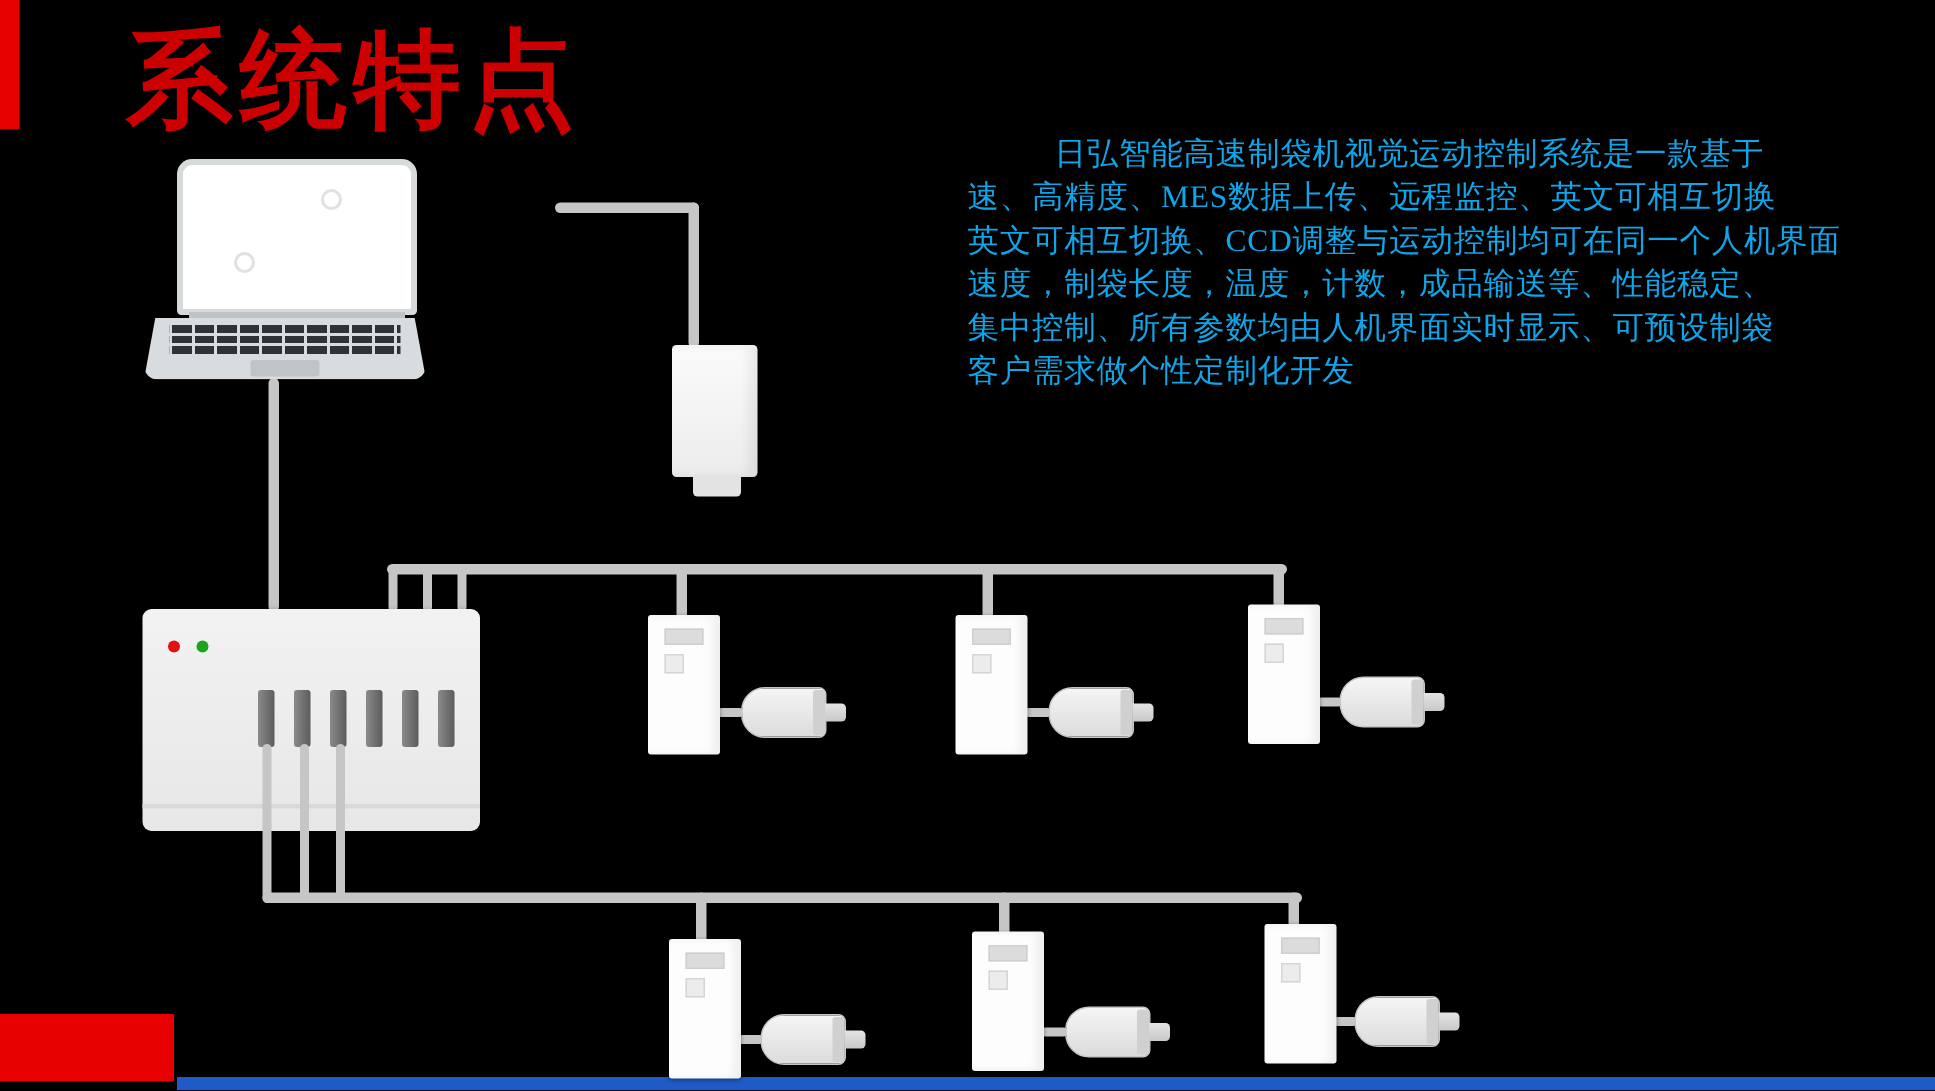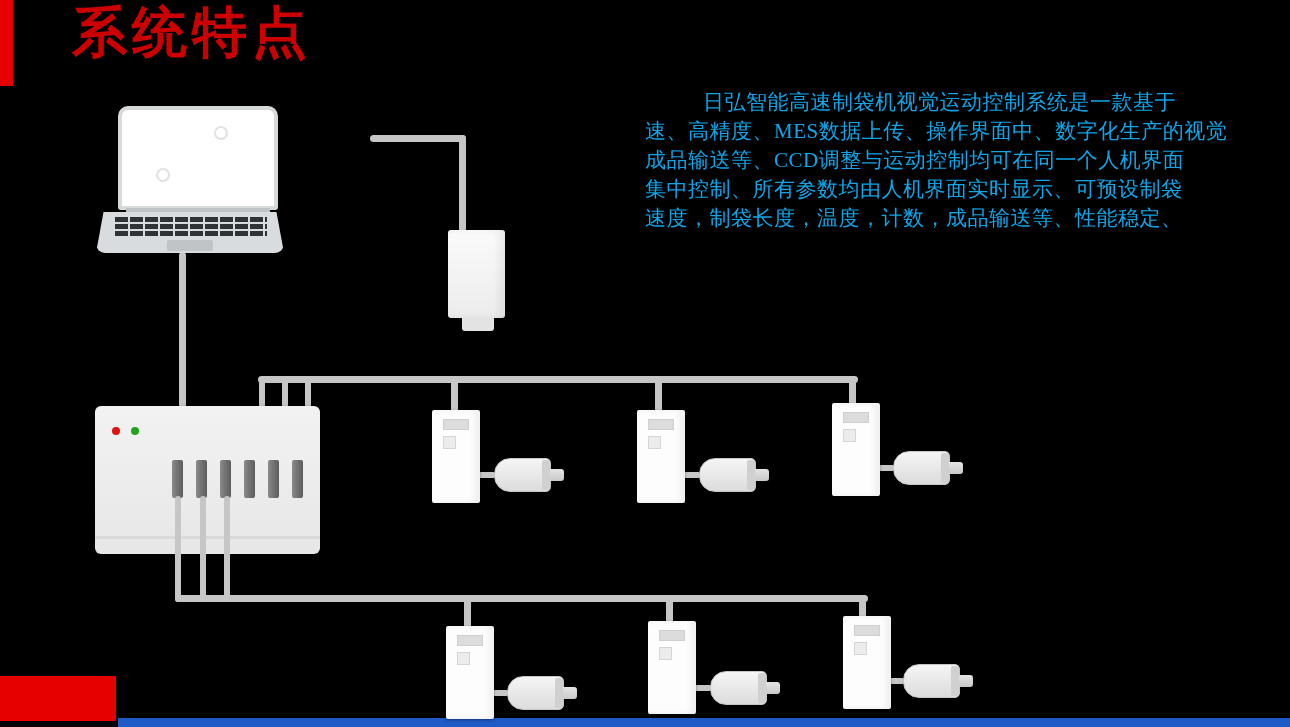--- a/index.html
+++ b/index.html
@@ -8,23 +8,23 @@
     overflow:hidden; font-family:"DejaVu Sans","Liberation Sans",sans-serif;
   }
 
   
   .corner-bar { position:absolute; left:0; top:0; width:13px; height:86px; background:#e60000; }
   .red-block  { position:absolute; left:0; top:676px; width:116px; height:45px; background:#e60000; }
   .blue-bar   { position:absolute; left:118px; top:718px; width:1172px; height:9px; background:#1e5bc6; }
 
   
   .title {
-    position:absolute; left:72px; top:0; margin:0;
+    position:absolute; left:72px; top:0; margin:12px;
     font-family:"DejaVu Serif","Liberation Serif",serif;
-    font-size:55px; font-weight:bold; color:#cc0000;
+    font-size:71px; font-weight:bold; color:#cc0000;
     letter-spacing:5px; line-height:1.15; white-space:nowrap;
   }
 
   
   .desc {
     position:absolute; left:645px; top:88px; width:642px;
     color:#0ea5e9; font-family:Liberation Serif, serif;
     font-size:21px; line-height:29px; letter-spacing:0.5px;
   }
   .desc-line { white-space:nowrap; }
@@ -111,24 +111,25 @@
 <div class="stage">
 
   <div class="corner-bar"></div>
   <div class="red-block"></div>
   <div class="blue-bar"></div>
 
   <h1 class="title">系统特点</h1>
 
   <div class="desc">
     <div class="desc-line indent">日弘智能高速制袋机视觉运动控制系统是一款基于</div>
-    <div class="desc-line">速、高精度、MES数据上传、操作界面中、数字化生产的视觉</div>
-    <div class="desc-line">成品输送等、CCD调整与运动控制均可在同一个人机界面</div>
+    <div class="desc-line">速、高精度、MES数据上传、远程监控、英文可相互切换</div>
+    <div class="desc-line">英文可相互切换、CCD调整与运动控制均可在同一个人机界面</div>
+    <div class="desc-line">速度，制袋长度，温度，计数，成品输送等、性能稳定、</div>
     <div class="desc-line">集中控制、所有参数均由人机界面实时显示、可预设制袋</div>
-    <div class="desc-line">速度，制袋长度，温度，计数，成品输送等、性能稳定、</div>
+    <div class="desc-line">客户需求做个性定制化开发</div>
   </div>
 
   <div class="cable" style="left:179px; top:252px; width:7px; height:156px;"></div>
   <div class="cable" style="left:370px; top:135px; width:96px; height:7px;"></div>
   <div class="cable" style="left:459px; top:135px; width:7px; height:97px;"></div>
 
   <div class="cable" style="left:259px; top:379px; width:6px; height:29px;"></div>
   <div class="cable" style="left:282px; top:379px; width:6px; height:29px;"></div>
   <div class="cable" style="left:305px; top:379px; width:6px; height:29px;"></div>
 

